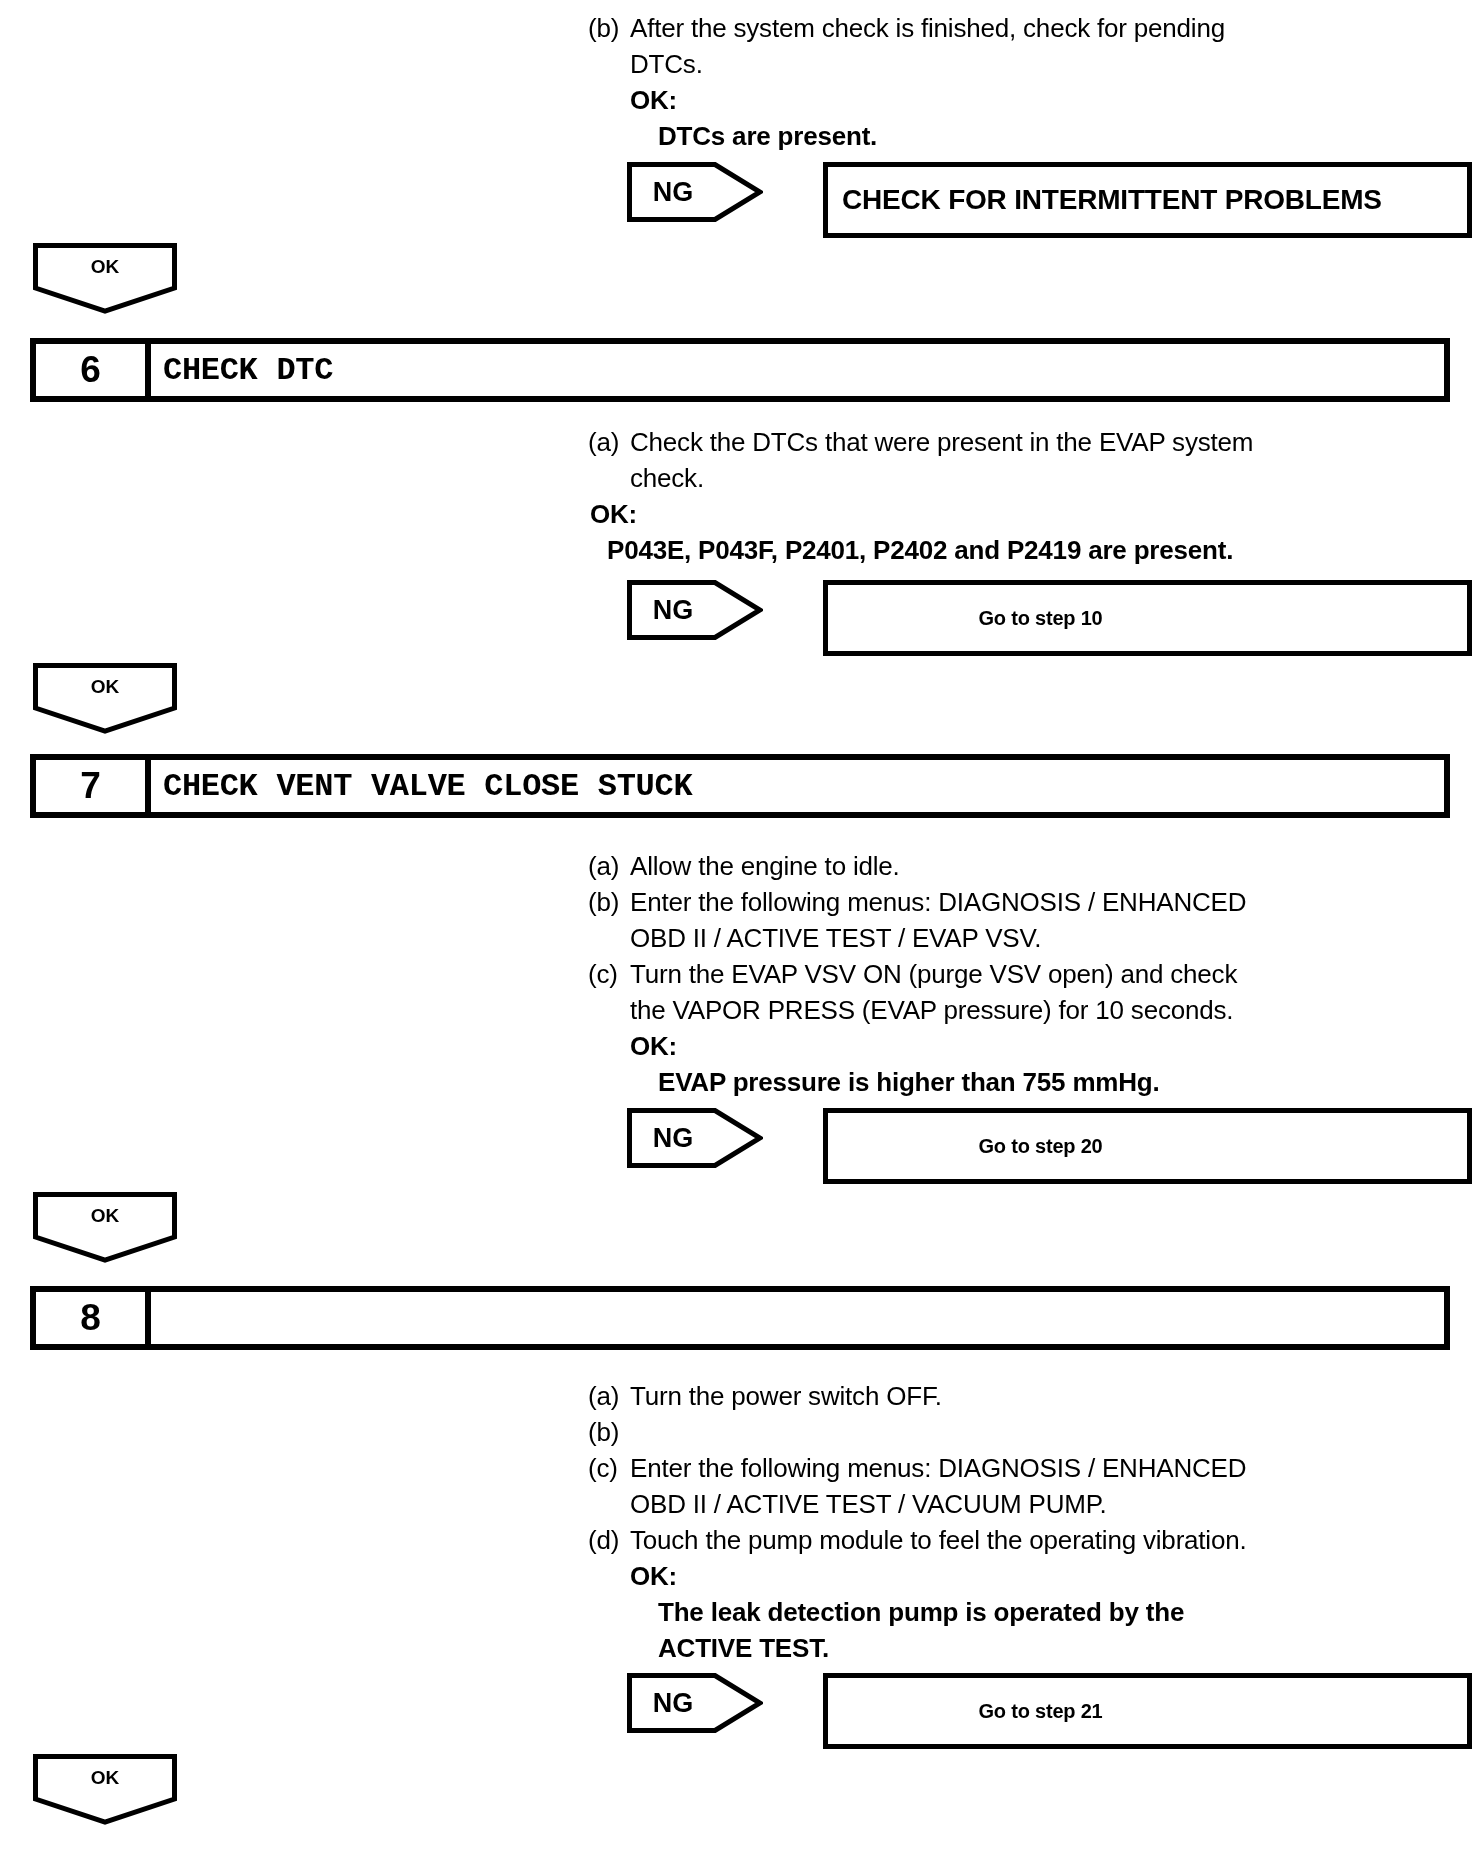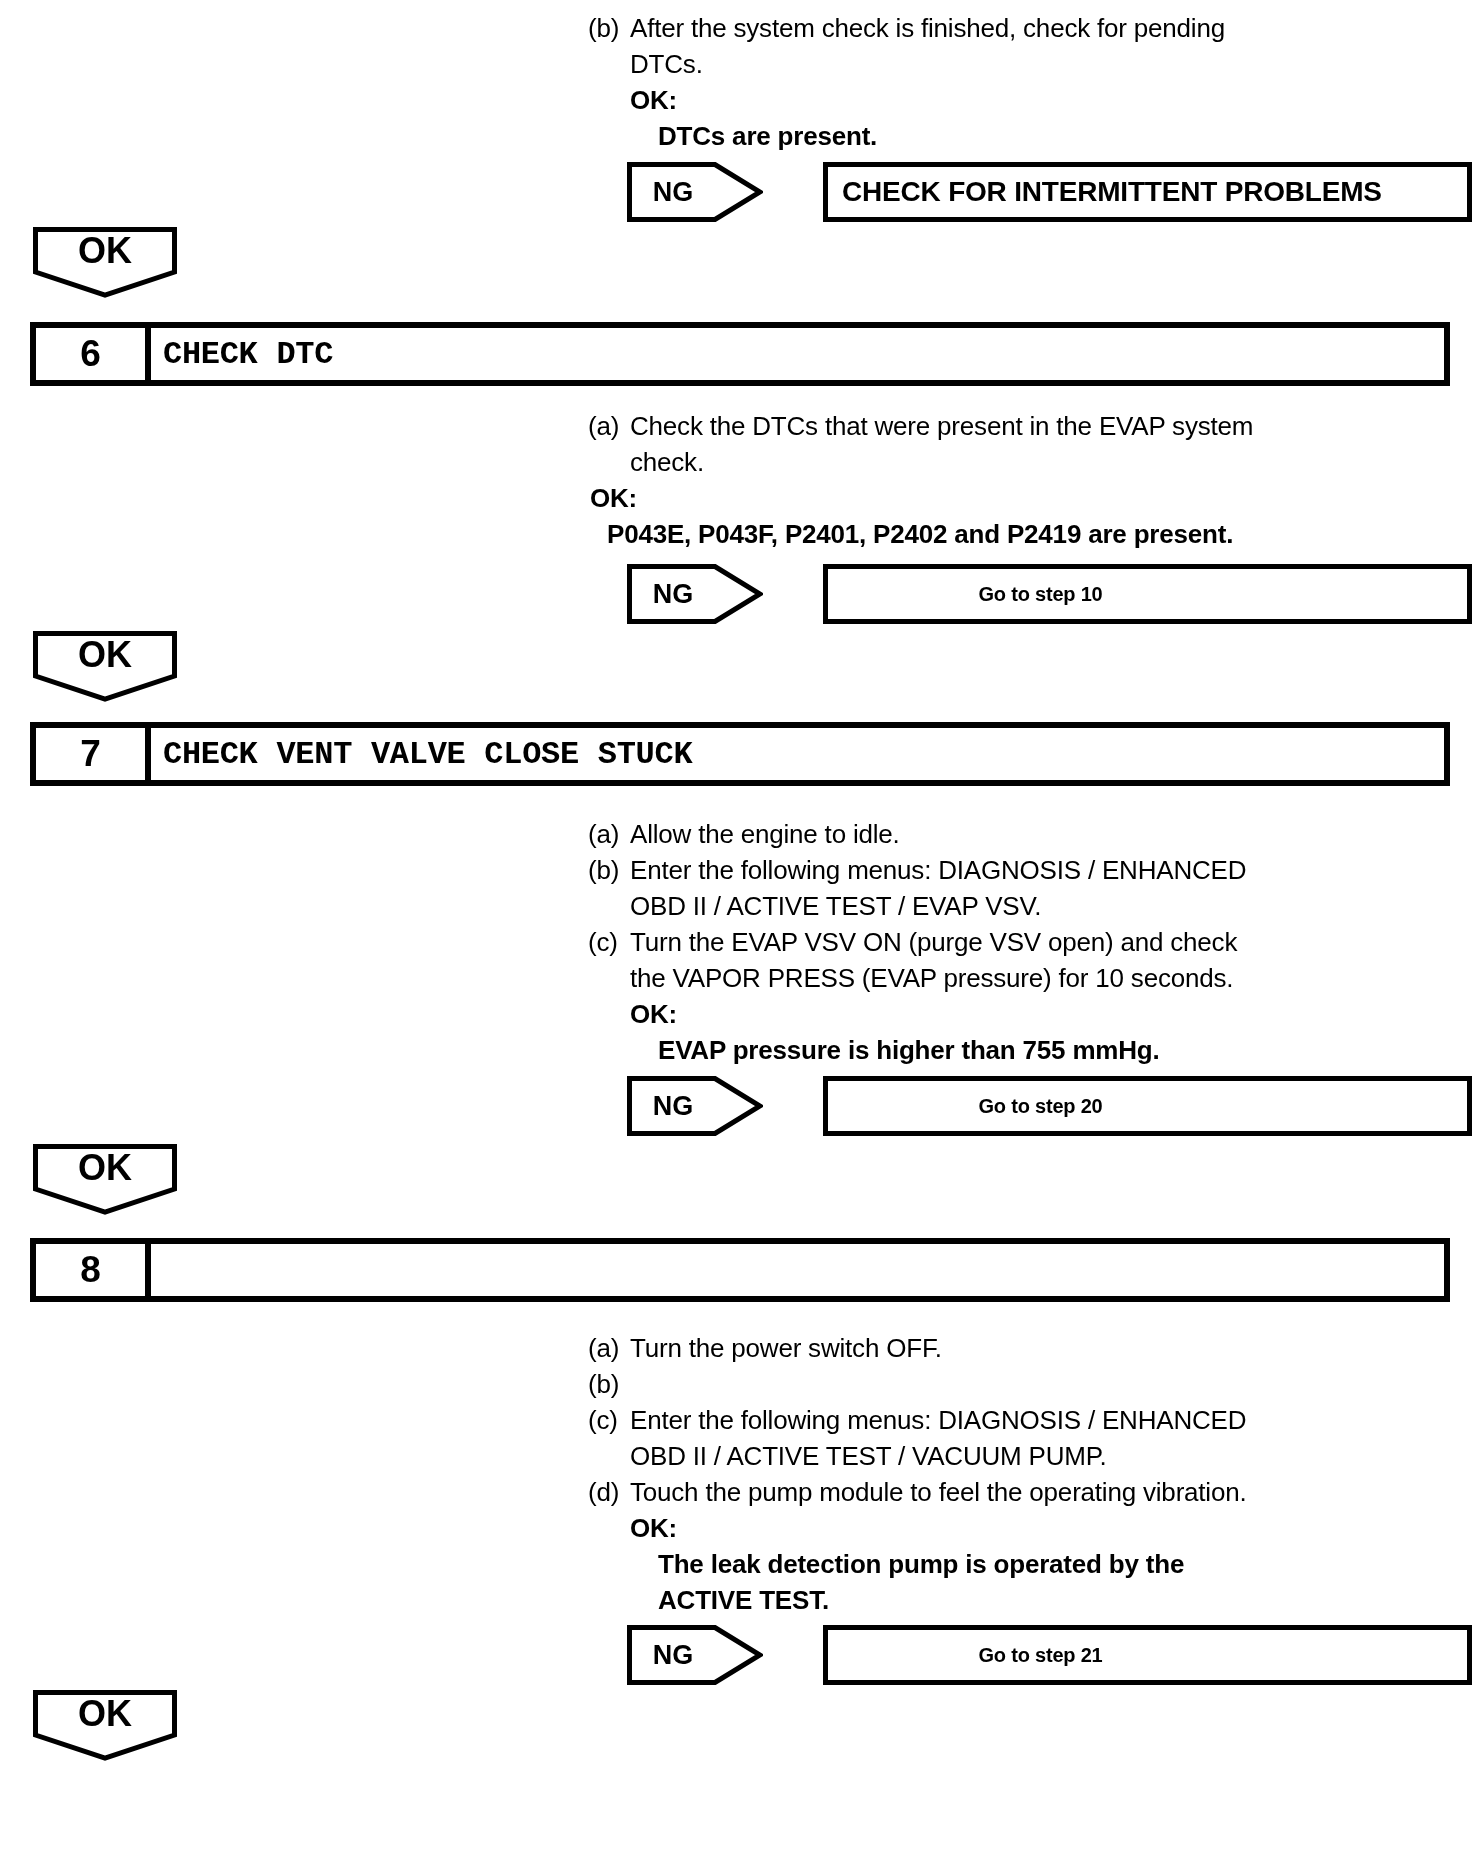--- a/index.html
+++ b/index.html
@@ -34,36 +34,36 @@
   .ng-shape { position: relative; width: 136px; height: 60px; flex: none; }
   .ng-shape svg { display: block; width: 136px; height: 60px; }
   .ng-label {
     position: absolute; left: 0; top: 0; width: 92px; height: 60px;
     display: flex; align-items: center; justify-content: center;
     font-weight: bold; font-size: 27px;
   }
   .result-box {
     box-sizing: border-box;
     margin-left: 15px;
-    width: 672px; height: 60px;
+    width: 672px; height: 76px;
     border: 5px solid #000;
     display: flex; align-items: center;
     font-weight: bold; font-size: 28px;
     letter-spacing: -0.2px;
   }
   .result-left { padding-left: 14px; }
   .result-goto { justify-content: center; padding-right: 214px; font-size: 20px; }
 
   
   .ok-shape { position: relative; margin-left: 33px; width: 144px; height: 71px; }
   .ok-shape svg { display: block; width: 144px; height: 71px; }
   .ok-conn-label {
     position: absolute; left: 0; top: 2px; width: 144px; height: 44px;
     display: flex; align-items: center; justify-content: center;
-    font-weight: bold; font-size: 36px;
+    font-weight: bold; font-size: 19px;
   }
 
   
   .step-header {
     box-sizing: border-box;
     margin-left: 30px;
     width: 1420px; height: 64px;
     border: 6px solid #000;
     display: flex; align-items: stretch;
     background: #fff;

